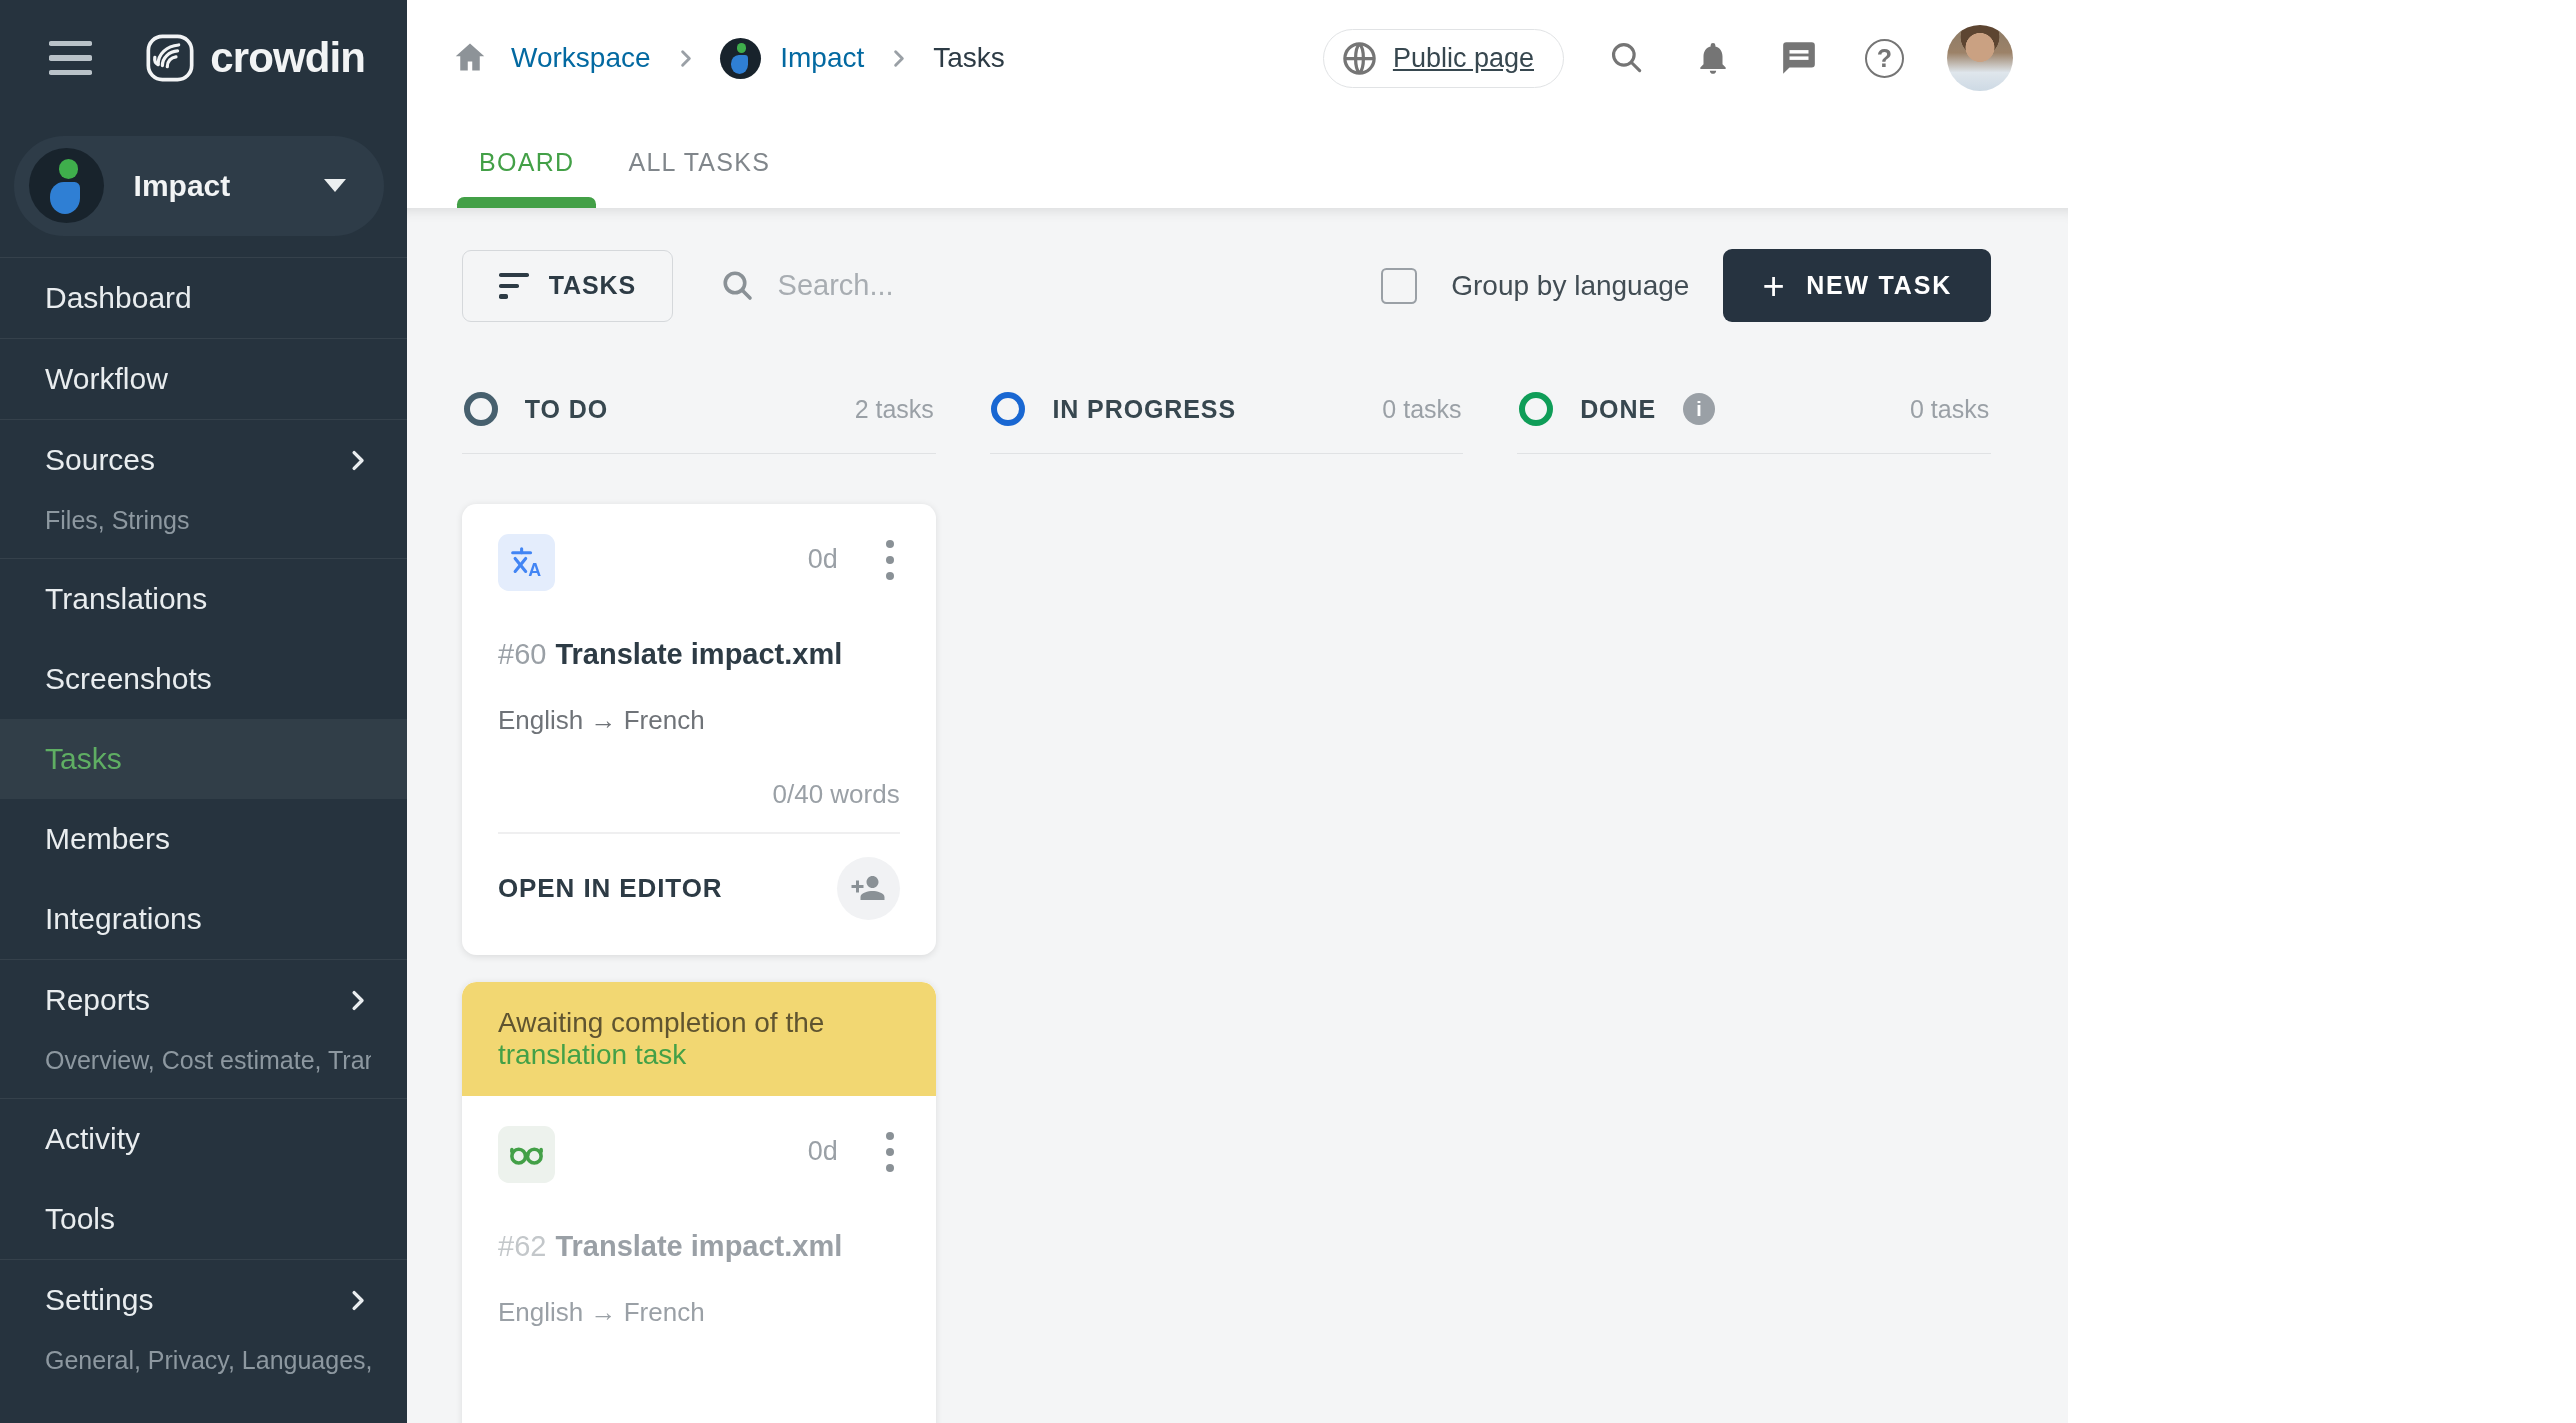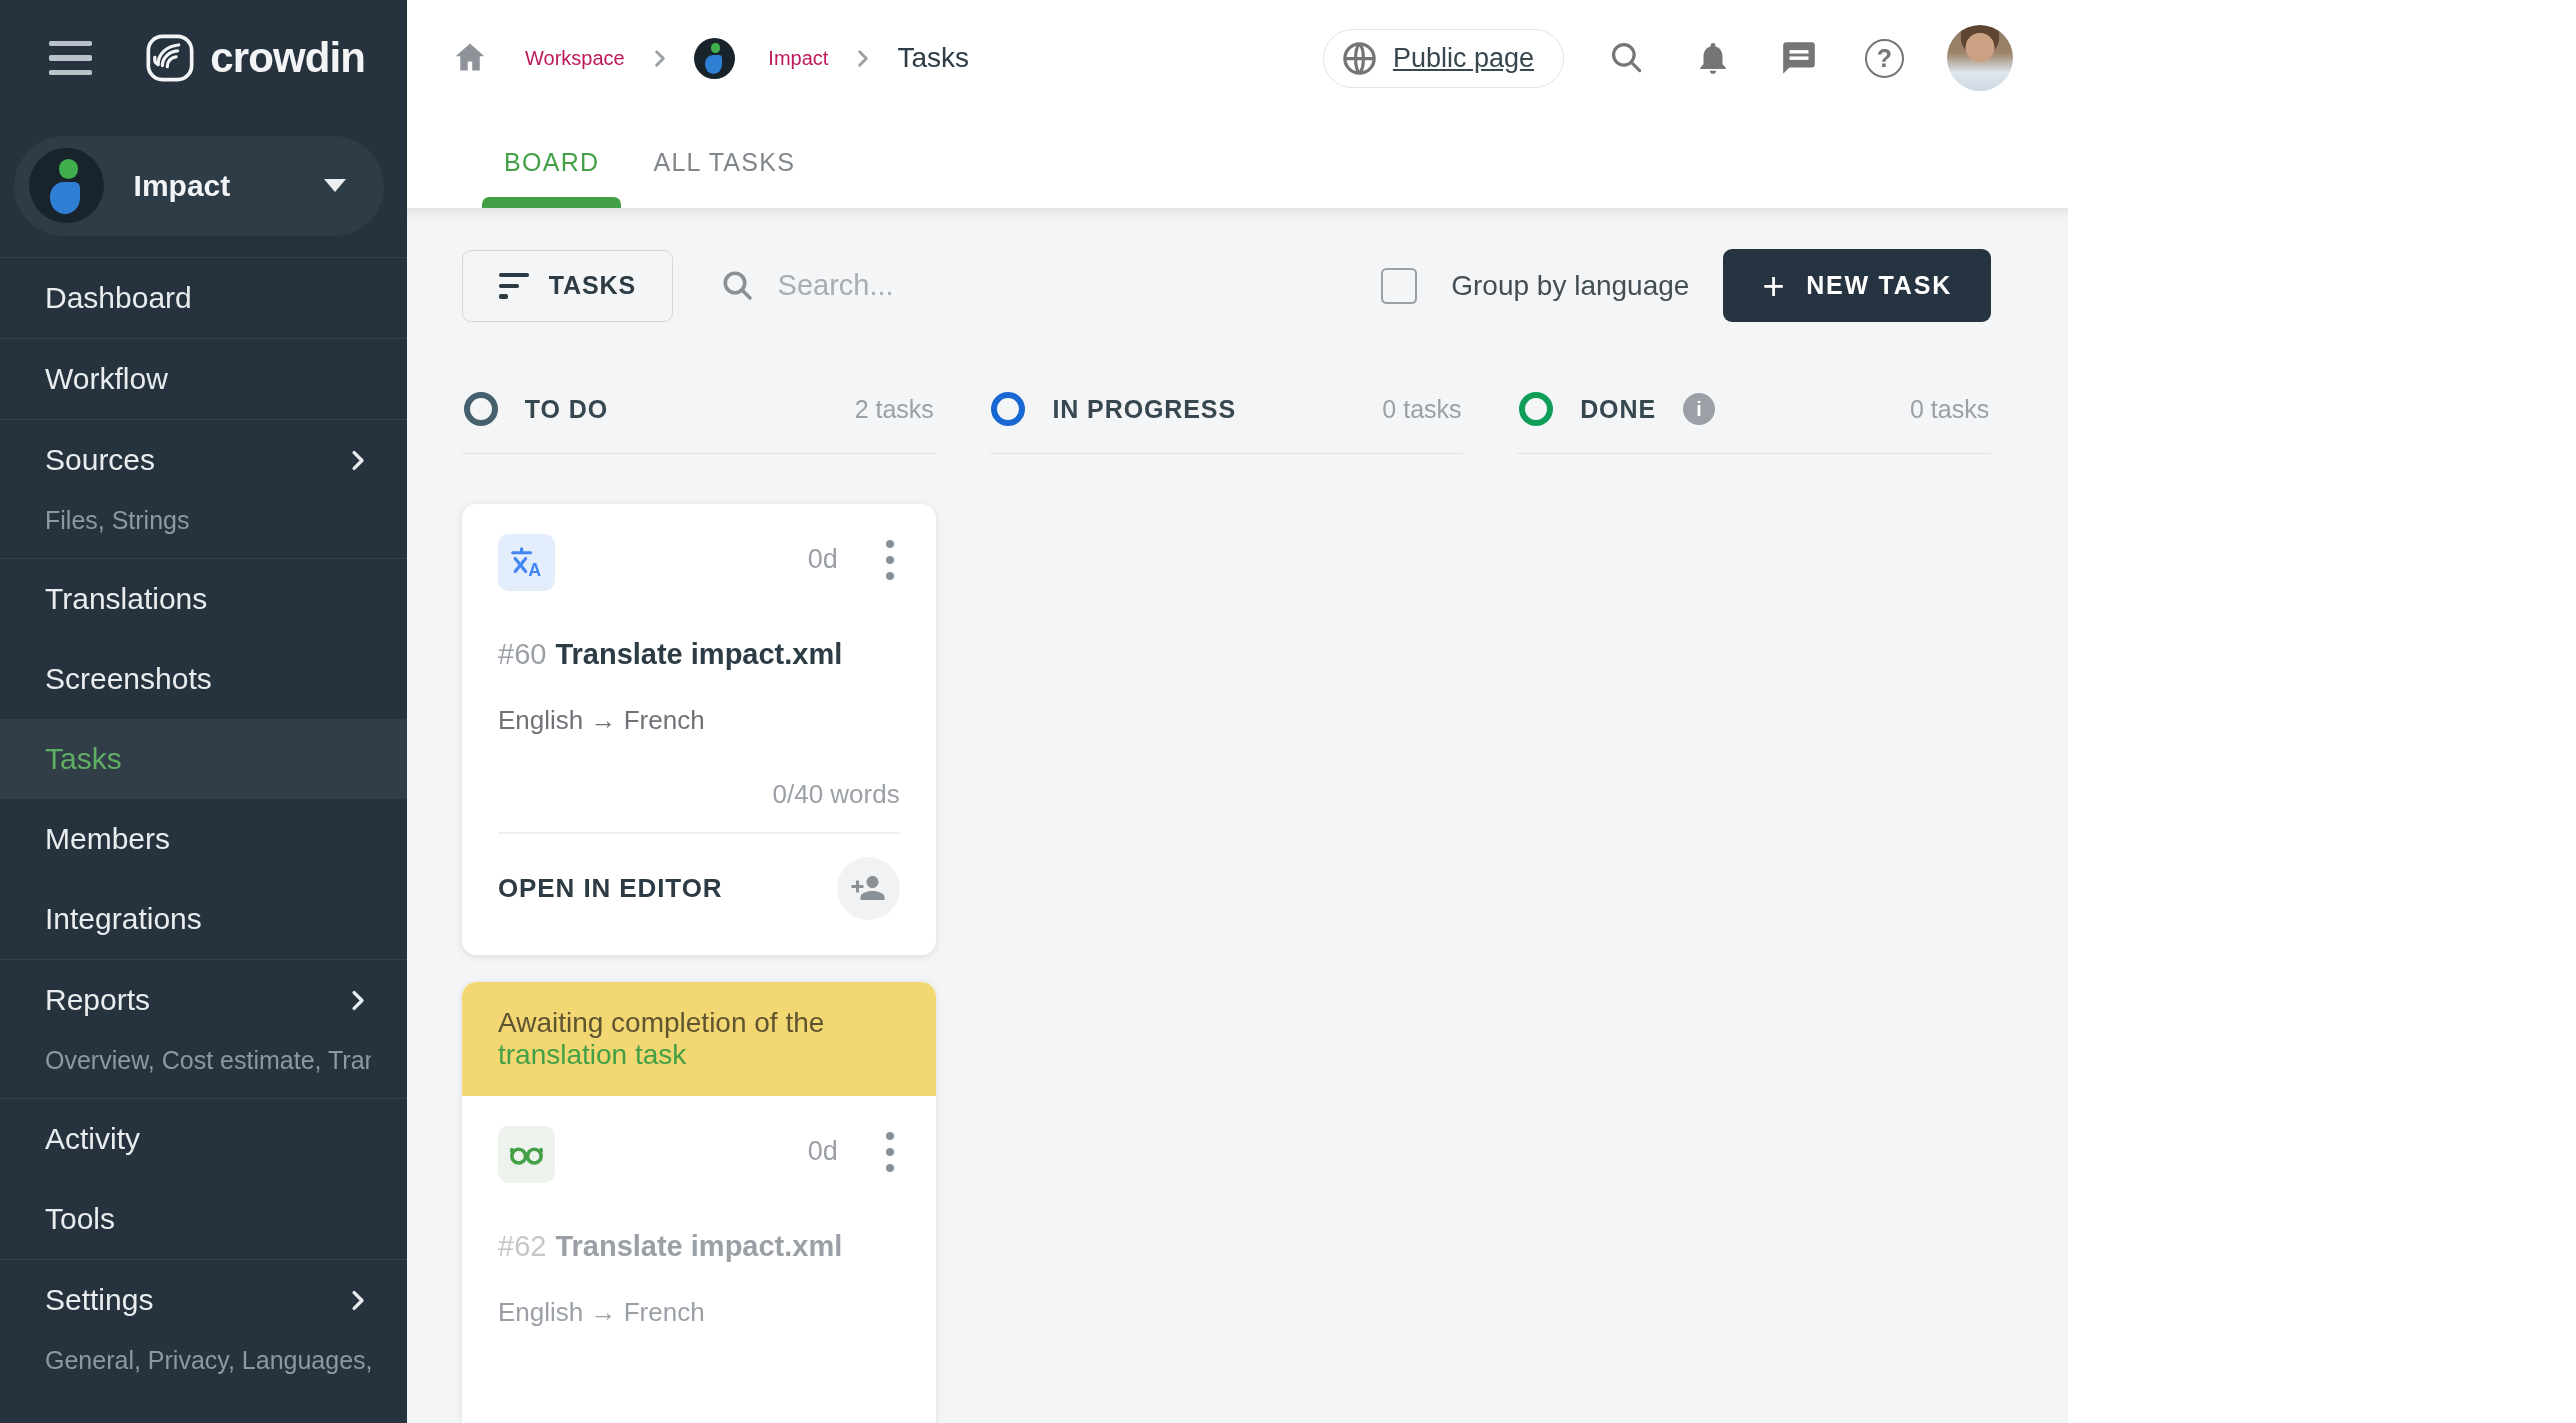--- a/index.html
+++ b/index.html
@@ -30,21 +30,21 @@
   .menu .item.active { background:rgba(255,255,255,0.055); }
   .menu .item.active .item-label { color:#5fae63; }
   .chev-right { width:27px; height:27px; }
   .chev-right path { stroke:#e9edef; stroke-width:3; fill:none; stroke-linecap:round; stroke-linejoin:round; }
 
   
   .main { flex:1; display:flex; flex-direction:column; min-width:0; }
   .topbar { height:116px; background:#fff; display:flex; align-items:center; padding:0 55px 0 45px; }
   .crumbs { display:flex; align-items:center; gap:23px; flex:1; }
   .crumbs a { text-decoration:none; }
-  .crumb-link { color:#be185d; font-size:20px;margin-left:14px; }
+  .crumb-link { color:#0369a1; font-size:28px; }
   .crumb-current { color:#2d3b45; font-size:28px; font-weight:500; }
   .crumb-chev { width:23px; height:23px; }
   .crumb-chev path { stroke:#9aa0a6; stroke-width:3; fill:none; stroke-linecap:round; stroke-linejoin:round; }
   .home-ic { width:36px; height:36px; fill:#8d9398; }
   .mini-avatar { width:41px; height:41px; border-radius:50%; background:#18232c; position:relative; display:inline-block; vertical-align:middle; }
   .mini-avatar .dot { position:absolute; left:17px; top:5.4px; width:9.8px; height:9.8px; border-radius:50%; background:#3fae4c; }
   .mini-avatar .blob { position:absolute; left:11.6px; top:17px; width:17px; height:19px; background:#2f7fd4; border-radius:46% 18% 50% 50%; }
   .crumb-project { display:flex; align-items:center; gap:19.7px; }
   .topbar-right { display:flex; align-items:center; gap:39px; }
   .public-page { display:flex; align-items:center; gap:14.3px; border:1.8px solid #e1e3e5; background:#fff; border-radius:36px;
@@ -55,21 +55,21 @@
   .g-stroke { stroke:#757575; stroke-width:2; fill:none; }
   .g-fill { fill:#757575; }
   .help-circle { width:39px; height:39px; border:2.7px solid #757575; border-radius:50%; color:#757575;
     font-size:25px; font-weight:bold; display:flex; align-items:center; justify-content:center; }
   .avatar { width:66px; height:66px; border-radius:50%; border:none; cursor:pointer; overflow:hidden;
     background:
       radial-gradient(circle at 50% 34%, #caa182 0 26%, rgba(0,0,0,0) 27%),
       radial-gradient(circle at 50% 18%, #5d4531 0 30%, rgba(0,0,0,0) 31%),
       linear-gradient(180deg, #8b7a66 0%, #9c8268 42%, #dfe6ec 72%, #cdd9e4 100%); }
 
-  .tabsbar { height:92px; background:#fff; display:flex; align-items:flex-end; padding-left:70px; gap:0; position:relative; z-index:2; }
+  .tabsbar { height:92px; background:#fff; display:flex; align-items:flex-end; padding-left:45px; gap:0; position:relative; z-index:2; }
   .tab { position:relative; padding:0 27px; height:100%; display:flex; align-items:center; cursor:pointer; }
   .tab .tab-label { font-size:25px; letter-spacing:1.3px; color:#80868b; font-weight:500; }
   .tab.active .tab-label { color:#43a047; }
   .tab .underline { display:none; }
   .tab.active .underline { display:block; position:absolute; left:5.4px; right:5.4px; bottom:0; height:10.7px; background:#43a047; border-radius:7.2px 7.2px 0 0; }
 
   .board { flex:1; background:#f4f5f6; box-shadow: inset 0 14.3px 14.3px -12.5px rgba(0,0,0,0.12); padding:36px 77px 0 55px; overflow:hidden; }
 
   .toolbar { display:flex; align-items:center; margin-top:5.4px; }
   .filter-btn { display:flex; align-items:center; gap:19.7px; border:1.8px solid #d5d8db; background:transparent; border-radius:9px;

